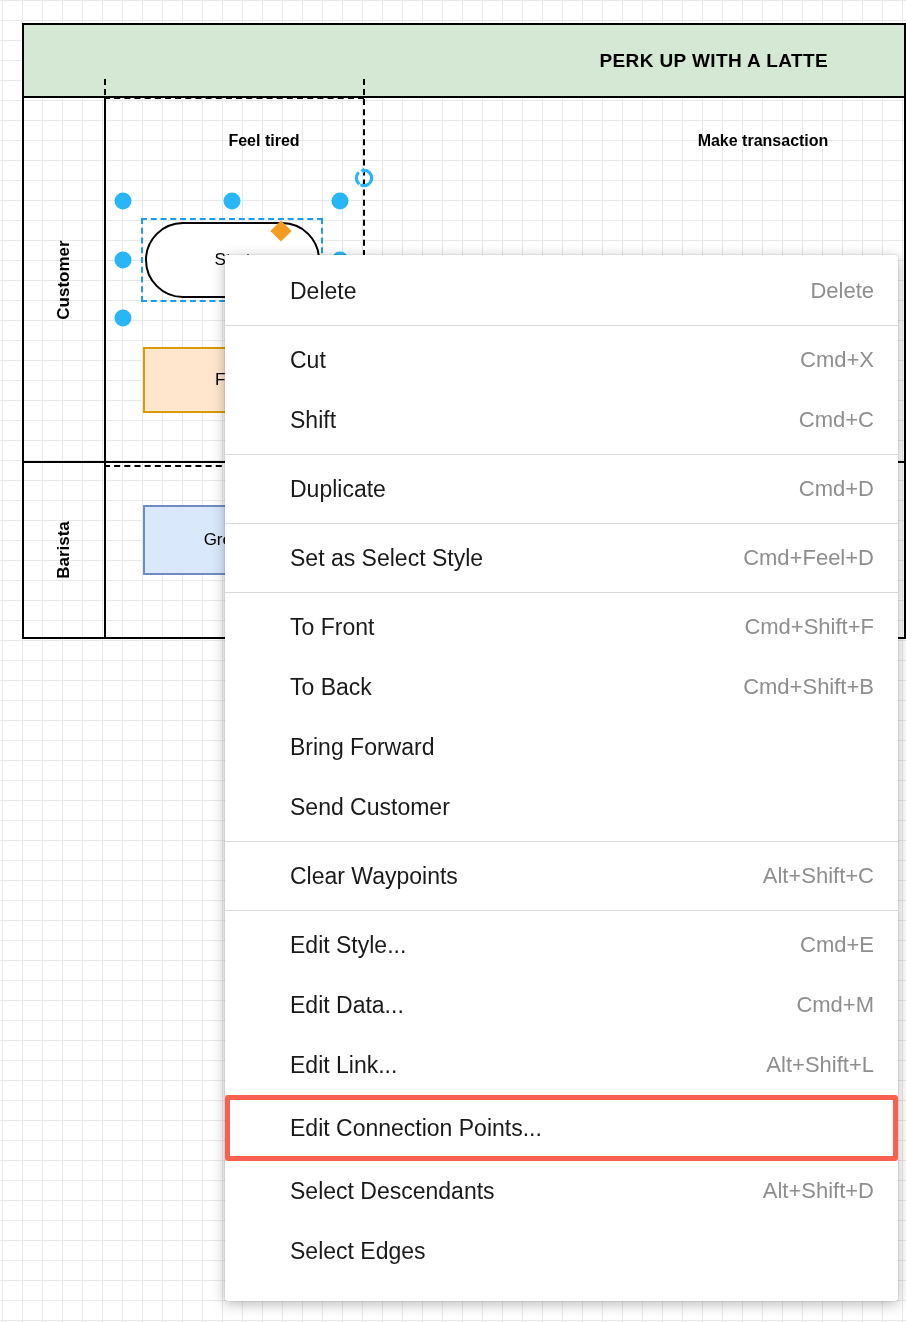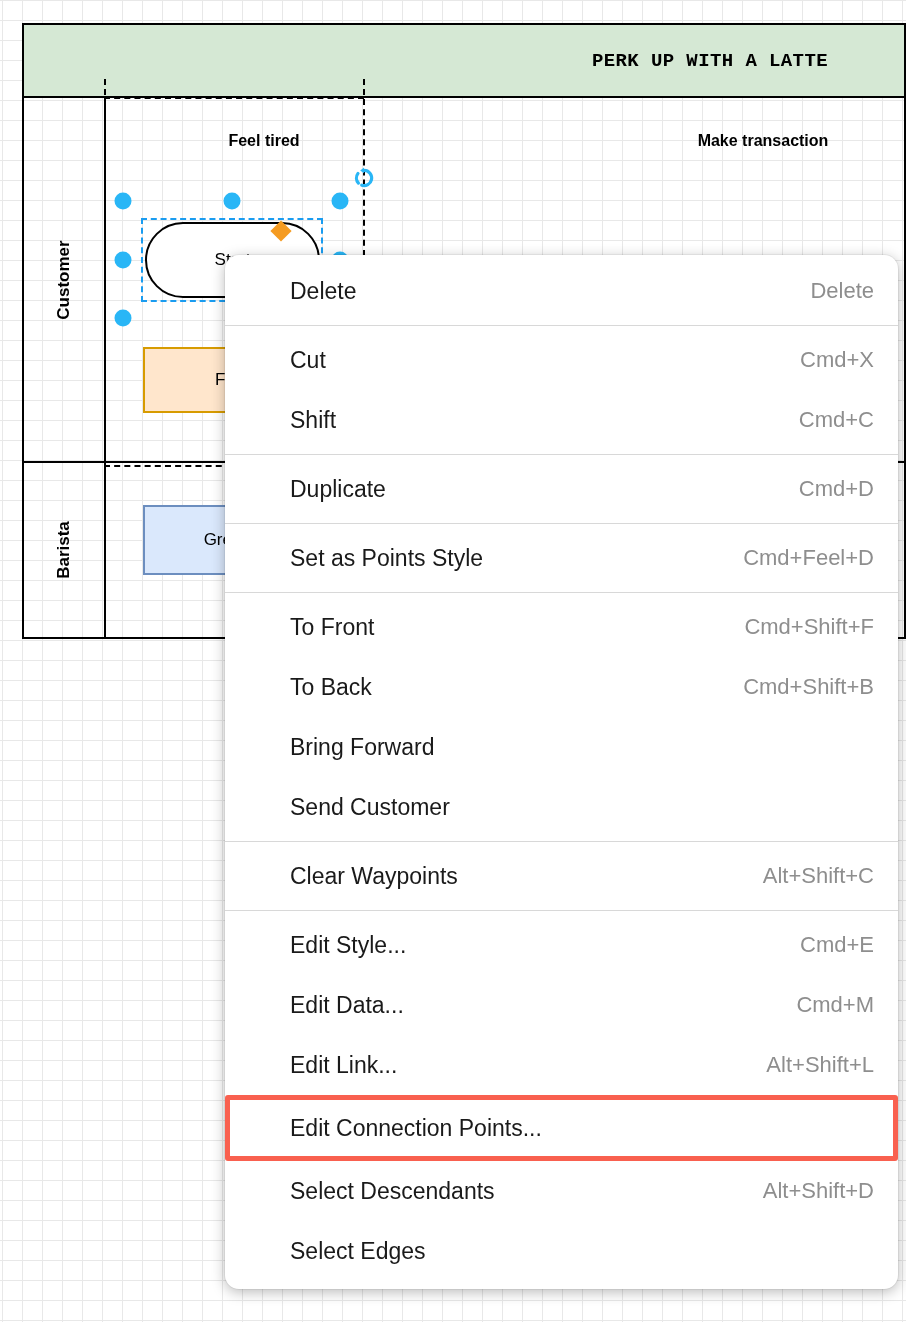--- a/index.html
+++ b/index.html
@@ -55,21 +55,20 @@
   .pool-title {
     position: absolute;
     right: 76px;
     top: 50%;
     transform: translateY(-50%);
     font-size: 19px;
     font-weight: bold;
     letter-spacing: .4px;
     color: #000000;
     white-space: nowrap;
-    font-family: Liberation Mono, monospace;
   }
 
   .lane {
     position: absolute;
     border: 2px solid #000000;
     border-top: none;
     box-sizing: border-box;
   }
   .lane-customer { left: 0; top: 75px; width: 884px; height: 365px; }
   .lane-barista  { left: 0; top: 440px; width: 884px; height: 176px; }
@@ -171,23 +170,23 @@
     transform: translate(-50%, -50%);
   }
 
   
   #context-menu {
     position: absolute;
     left: 225px;
     top: 255px;
     width: 673px;
     background: #ffffff;
-    border-radius: 14px;
+    border-radius: 3px;
     box-shadow: 0 3px 14px rgba(0,0,0,.28), 0 0 0 1px rgba(0,0,0,.05);
-    padding: 6px 0 8px 0;
+    padding: 6px 0 20px 0;
     overflow: hidden;
   }
   .menu-item {
     height: 60px;
     display: flex;
     align-items: center;
     justify-content: space-between;
     padding: 0 24px 0 65px;
     box-sizing: border-box;
     position: relative;
@@ -292,21 +291,21 @@
       <span class="menu-label">Shift</span>
       <span class="menu-shortcut">Cmd+C</span>
     </div>
     <div class="menu-sep"></div>
     <div class="menu-item">
       <span class="menu-label">Duplicate</span>
       <span class="menu-shortcut">Cmd+D</span>
     </div>
     <div class="menu-sep"></div>
     <div class="menu-item">
-      <span class="menu-label">Set as Points Style</span>
+      <span class="menu-label">Set as Select Style</span>
       <span class="menu-shortcut">Cmd+Feel+D</span>
     </div>
     <div class="menu-sep"></div>
     <div class="menu-item">
       <span class="menu-label">To Front</span>
       <span class="menu-shortcut">Cmd+Shift+F</span>
     </div>
     <div class="menu-item">
       <span class="menu-label">To Back</span>
       <span class="menu-shortcut">Cmd+Shift+B</span>

